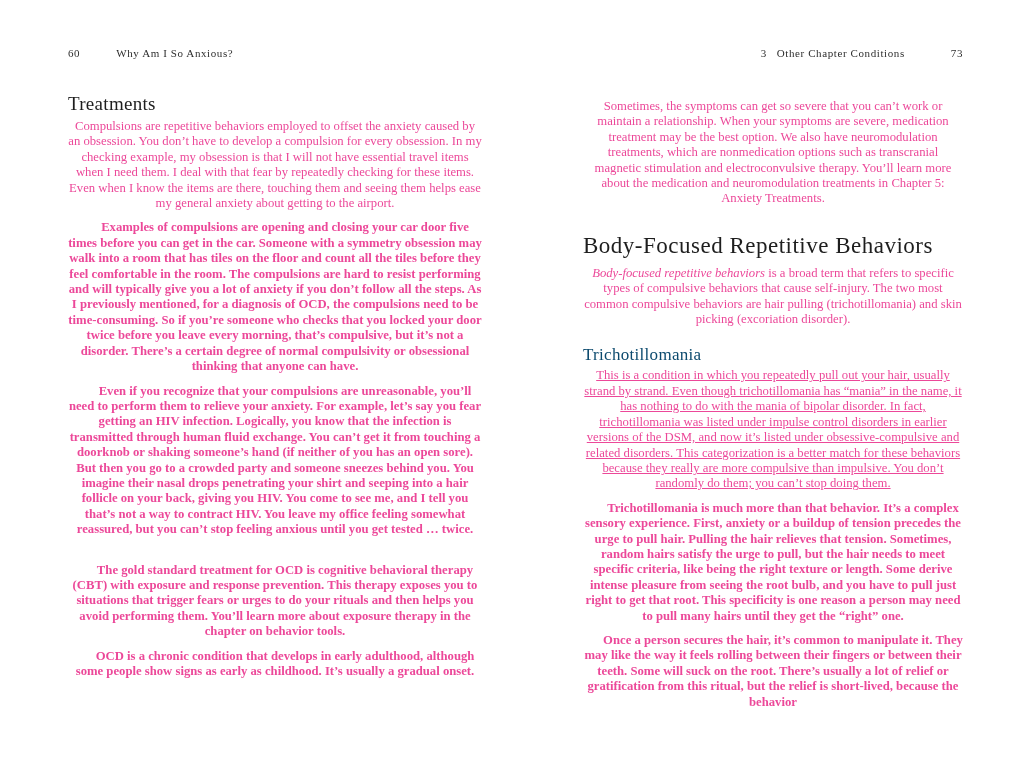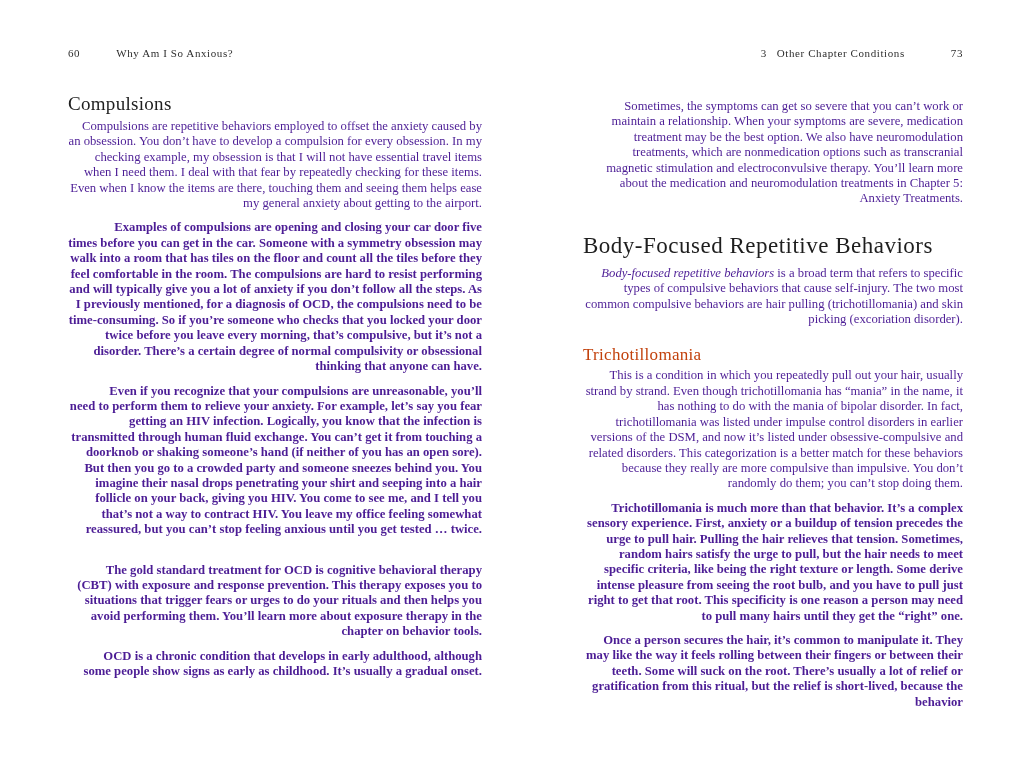--- a/index.html
+++ b/index.html
@@ -48,50 +48,50 @@
     letter-spacing:0.5px;
     line-height:26px;
     color:#1e1e1e;
   }
   h3.subsection-title {
     margin-top:18px;
     font-size:17px;
     font-weight:normal;
     letter-spacing:0.3px;
     line-height:20px;
-    color:#c2410c;
+    color:#0c4a6e;
   }
 
   p.para {
     font-size:12.7px;
     line-height:15.4px;
-    text-align:right;
-    color:#4c1d95;
+    text-align:center;
+    color:#ec4899;
     margin-top:9px;
   }
   p.para.first-after-heading { margin-top:4px; }
   p.para.intro { margin-top:40px; }
   p.para.lead { margin-top:7px; }
-  p.para.after-sub { margin-top:3px; }
+  p.para.after-sub { margin-top:3px;text-decoration:underline; }
   p.para.spaced { margin-top:25px; }
   p.para.indent { text-indent:20px;font-weight:bold; }
   .italic-lead { font-style:italic; }
 </style>
 </head>
 <body>
 
 <div class="spread">
 
   <section class="page page-left">
     <header class="running-head">
       <span>60</span>
       <span class="rh-title-left">Why Am I So Anxious?</span>
     </header>
 
-    <h2 class="section-title">Compulsions</h2>
+    <h2 class="section-title">Treatments</h2>
 
     <p class="para first-after-heading">Compulsions are repetitive behaviors employed to offset the anxiety caused by an obsession. You don’t have to develop a compulsion for every obsession. In my checking example, my obsession is that I will not have essential travel items when I need them. I deal with that fear by repeatedly checking for these items. Even when I know the items are there, touching them and seeing them helps ease my general anxiety about getting to the airport.</p>
     <p class="para indent">Examples of compulsions are opening and closing your car door five times before you can get in the car. Someone with a symmetry obsession may walk into a room that has tiles on the floor and count all the tiles before they feel comfortable in the room. The compulsions are hard to resist performing and will typically give you a lot of anxiety if you don’t follow all the steps. As I previously mentioned, for a diagnosis of OCD, the compulsions need to be time-consuming. So if you’re someone who checks that you locked your door twice before you leave every morning, that’s compulsive, but it’s not a disorder. There’s a certain degree of normal compulsivity or obsessional thinking that anyone can have.</p>
     <p class="para indent">Even if you recognize that your compulsions are unreasonable, you’ll need to perform them to relieve your anxiety. For example, let’s say you fear getting an HIV infection. Logically, you know that the infection is transmitted through human fluid exchange. You can’t get it from touching a doorknob or shaking someone’s hand (if neither of you has an open sore). But then you go to a crowded party and someone sneezes behind you. You imagine their nasal drops penetrating your shirt and seeping into a hair follicle on your back, giving you HIV. You come to see me, and I tell you that’s not a way to contract HIV. You leave my office feeling somewhat reassured, but you can’t stop feeling anxious until you get tested … twice.</p>
     <p class="para indent spaced">The gold standard treatment for OCD is cognitive behavioral therapy (CBT) with exposure and response prevention. This therapy exposes you to situations that trigger fears or urges to do your rituals and then helps you avoid performing them. You’ll learn more about exposure therapy in the chapter on behavior tools.</p>
     <p class="para indent">OCD is a chronic condition that develops in early adulthood, although some people show signs as early as childhood. It’s usually a gradual onset.</p>
   </section>
 
   <section class="page page-right">
     <header class="running-head right">

